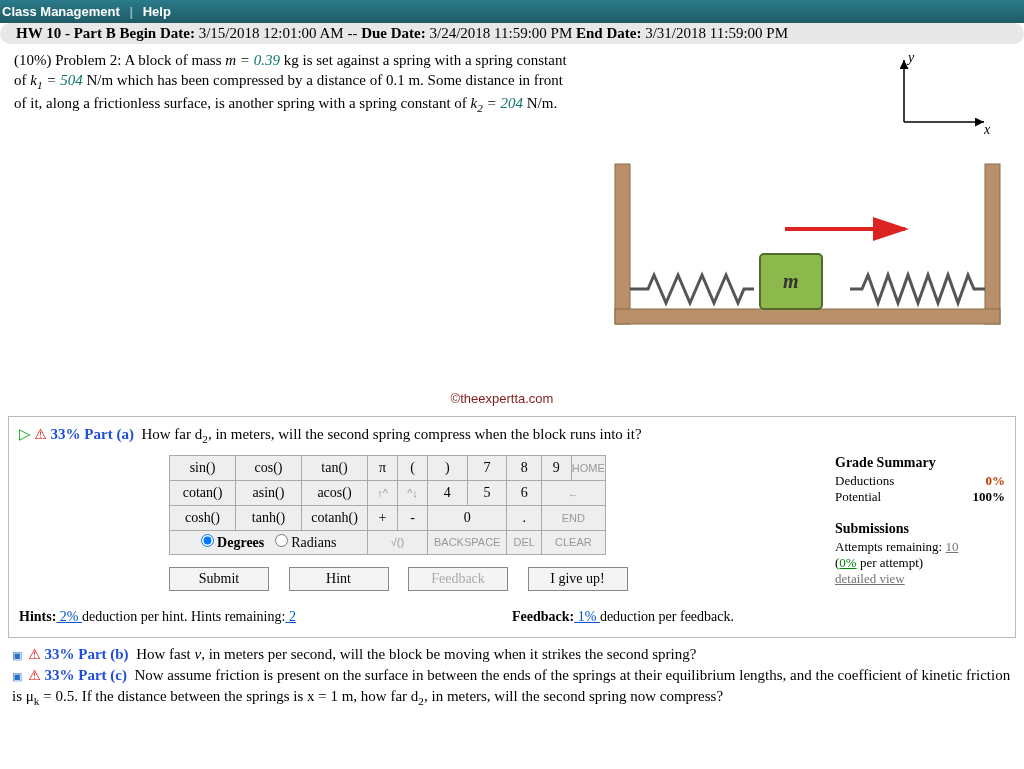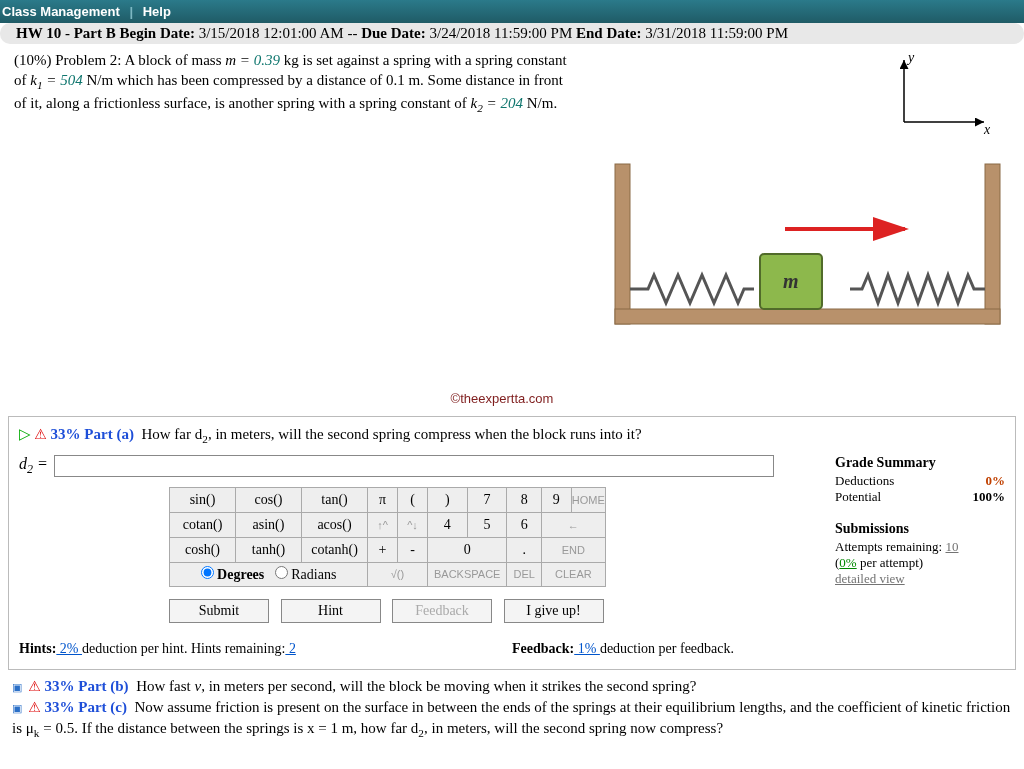--- a/index.html
+++ b/index.html
@@ -28,21 +28,21 @@
 .main-flex { display: flex; gap: 20px; }
 .keypad-area { margin-left: 150px; }
 .keypad { border-collapse: collapse; }
 .keypad td { border: 1px solid #aaa; background: #eee; text-align: center; padding: 4px 0; font-size: 14px; cursor: pointer; font-family: "Times New Roman", serif; }
 .keypad td.fn { width: 66px; }
 .keypad td.sm { width: 30px; }
 .keypad td.ctrl { color: #999; font-size: 11px; font-family: Arial, sans-serif; }
 .keypad td.mode { background: #eee; }
 .radio-row td { padding: 3px 6px; }
 .action-row { margin: 12px 0 0 150px; }
-.action-row button { width: 100px; height: 24px; margin-right: 8px; border: 1px solid #888; background: #f4f4f4; cursor: pointer; font-family: "Times New Roman", serif; font-size: 14px; }
+.action-row button { width: 100px; height: 24px; margin-right: 16px; border: 1px solid #888; background: #f4f4f4; cursor: pointer; font-family: "Times New Roman", serif; font-size: 14px; }
 .action-row button.disabled { color: #aaa; background: #f4f4f4; }
 .grade-box { font-size: 13px; width: 170px; }
 .grade-box h4 { font-size: 14px; font-weight: bold; margin-bottom: 2px; }
 .grade-box .row { display: flex; justify-content: space-between; }
 .grade-box .bold { font-weight: bold; }
 .grade-box a { color: #737373; text-decoration: underline; }
 .grade-box .green { color: #080; }
 .hints-row { display: flex; margin-top: 14px; border-top: 0; font-size: 14px; }
 .hints-row .half { width: 50%; padding: 4px 0; }
 .hints-row a { color: #0055cc; text-decoration: underline; }
@@ -116,24 +116,20 @@
 <div class="part-box">
   <div class="part-header">
     <span class="tri-green">▷</span>
     <span class="tri-red">⚠</span>
     <b class="part-label"><span>33%</span> <span>Part (a)</span></b>&nbsp;
     <span>How far d</span><span class="sub">2</span><span>, in meters, will the second spring compress when the block runs into it?</span>
   </div>
 
   <div class="main-flex">
     <div style="flex:1">
-      <div class="answer-row">
-        <span class="var"><span>d</span><span class="sub">2</span><span> =</span></span>
-        <input type="text" style="">
-      </div>
 
       <div class="keypad-area">
         <table class="keypad">
           <tbody>
               <tr>
             <td class="fn">sin()</td>
             <td class="fn">cos()</td>
             <td class="fn">tan()</td>
             <td class="sm">π</td>
             <td class="sm">(</td>

